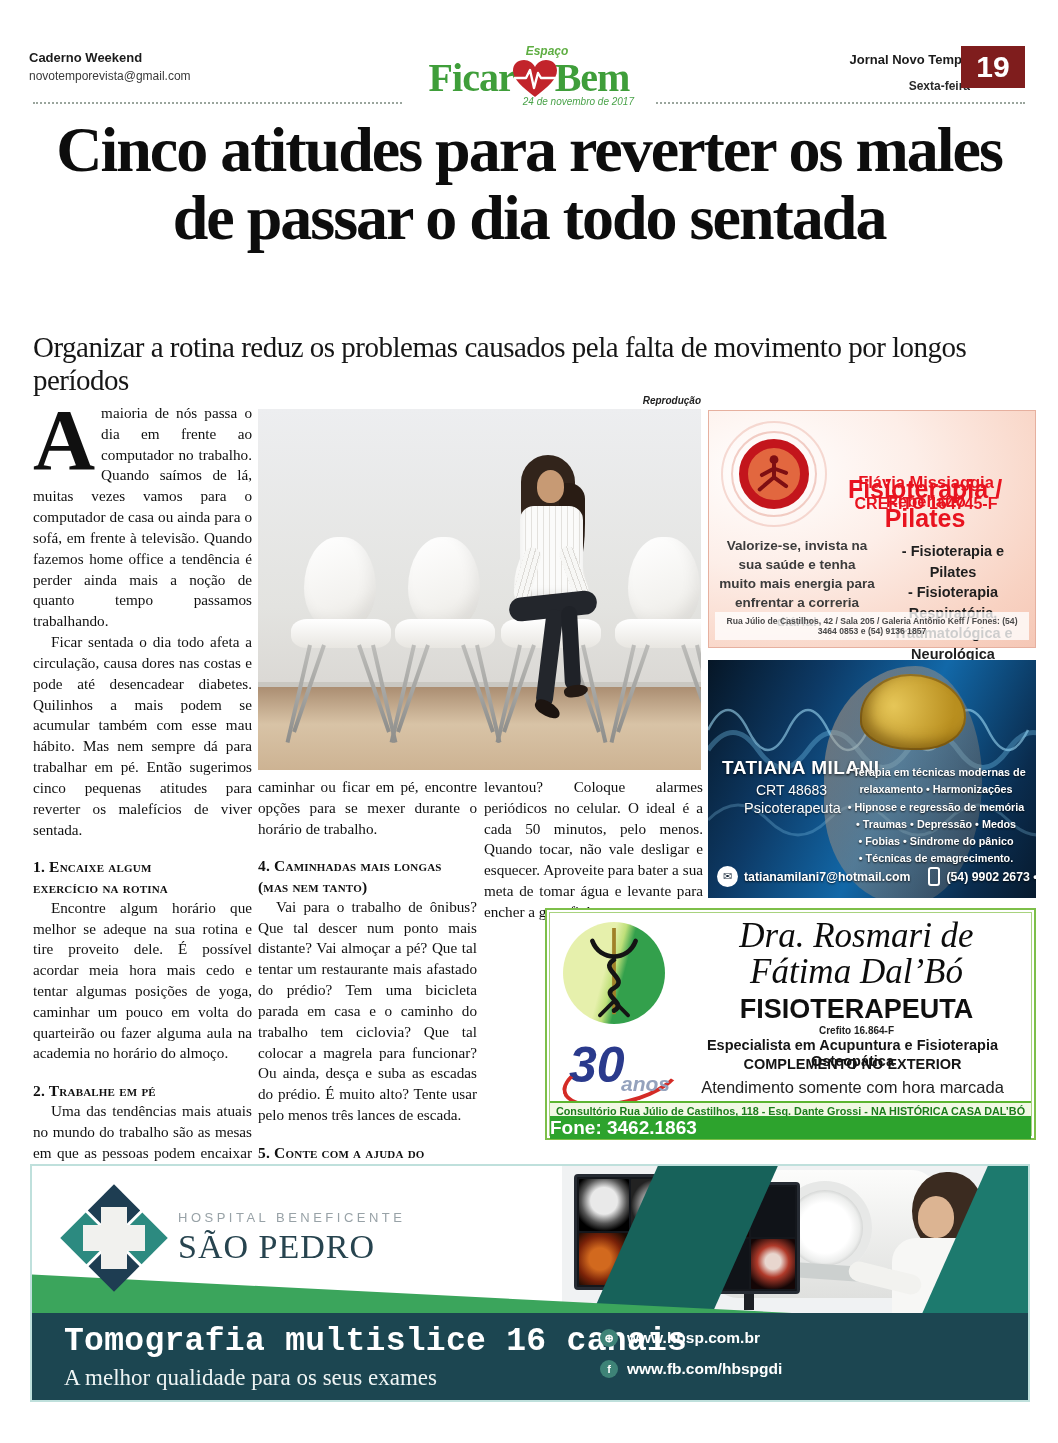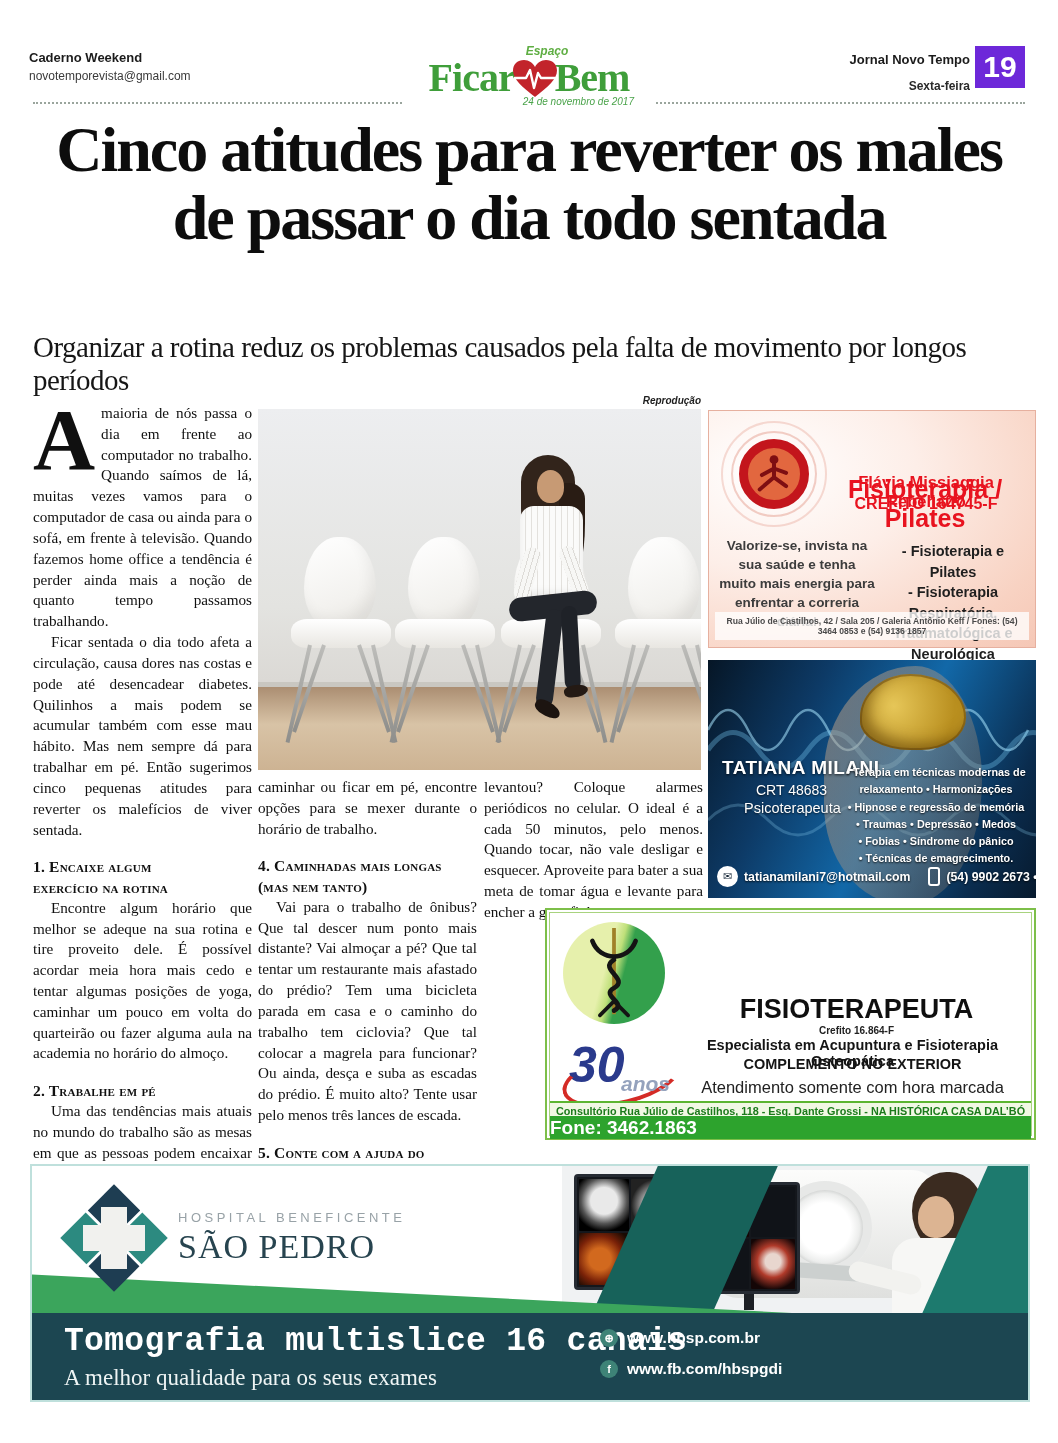--- a/index.html
+++ b/index.html
@@ -15,21 +15,21 @@
   .logo { position:absolute; left:50%; top:44px; transform:translateX(-50%); width:250px;
           text-align:center; background:#fff; z-index:4; padding:0 6px 2px; }
   .logo-espaco { color:#5fae43; font-style:italic; font-weight:bold; font-size:12px; margin-left:36px; }
   .logo-row { display:flex; align-items:center; justify-content:center; margin-top:-4px; }
   .logo-word { font-family:"Liberation Serif", serif; font-weight:bold; font-size:40px; color:#3f9e3a; letter-spacing:-1px; }
   .logo-heart { margin:0 -3px; position:relative; top:3px; }
   .logo-date { color:#4aa34a; font-size:10px; font-style:italic; text-align:right; padding-right:14px; margin-top:-5px; }
   .hdr-right { position:absolute; right:88px; top:52px; text-align:right; z-index:3; }
   .hdr-right .l1 { font-size:13px; font-weight:bold; color:#1b1b1b; }
   .hdr-right .l2 { font-size:12px; font-weight:bold; color:#2a2a2a; margin-top:12px; }
-  .page-num { position:absolute; right:33px; top:46px; width:50px; height:42px; background:#6d28d9;
+  .page-num { position:absolute; right:33px; top:46px; width:64px; height:42px; background:#7f1d1d;
               color:#fff; font-weight:bold; font-size:30px; display:flex; align-items:center; justify-content:center; z-index:3; }
 
   
   .headline { position:absolute; left:16px; right:16px; top:116px; text-align:center;
               font-family:"Liberation Serif", serif; font-weight:bold; font-size:64px;
               line-height:1.06; letter-spacing:-2px; color:#0d0d0d; }
   .subheadline { position:absolute; left:33px; right:28px; top:331px;
                  font-family:"Liberation Serif", serif; font-size:29px; color:#161616; letter-spacing:-0.5px; }
 
   
@@ -373,20 +373,24 @@
         <path d="M12 16 C20 38 50 38 58 16" fill="none" stroke="#141414" stroke-width="5" stroke-linecap="round"></path>
         <path d="M35 36 C18 46 52 56 35 66 C20 74 50 82 35 90" fill="none" stroke="#141414" stroke-width="5" stroke-linecap="round"></path>
         <path d="M20 95 L35 80 L50 95" fill="none" stroke="#141414" stroke-width="4" stroke-linecap="round"></path>
       </svg>
     </div>
     <div class="r-years">
       <div class="r-swoosh"></div>
       <div class="r-30">30</div>
       <div class="r-anos">anos</div>
     </div>
+    <div class="r-name">
+      <div>Dra. Rosmari de</div>
+      <div>Fátima Dal’Bó</div>
+    </div>
     <div class="r-role">FISIOTERAPEUTA</div>
     <div class="r-cref">Crefito 16.864-F</div>
     <div class="r-spec">Especialista em Acupuntura e Fisioterapia Osteopática</div>
     <div class="r-comp">COMPLEMENTO NO EXTERIOR</div>
     <div class="r-sched">Atendimento somente com hora marcada</div>
     <div class="r-consult">Consultório Rua Júlio de Castilhos, 118 - Esq. Dante Grossi - NA HISTÓRICA CASA DAL’BÓ</div>
     <div class="r-fone">Fone: 3462.1863</div>
   </div>
 
   <div class="ad-hosp">

